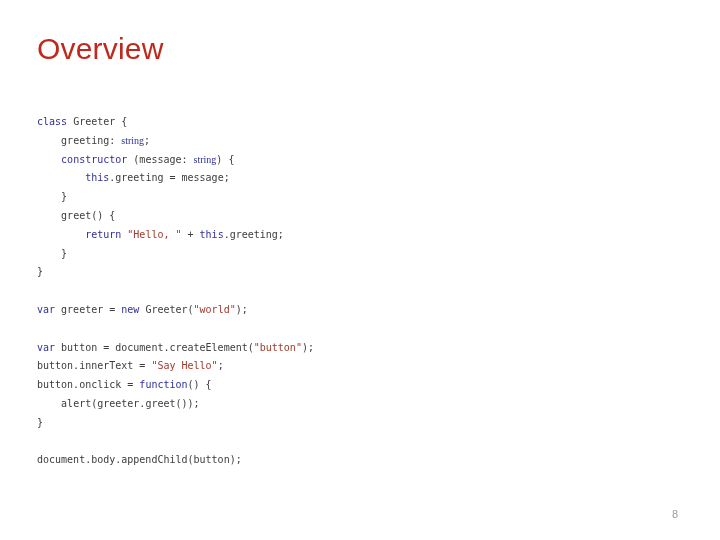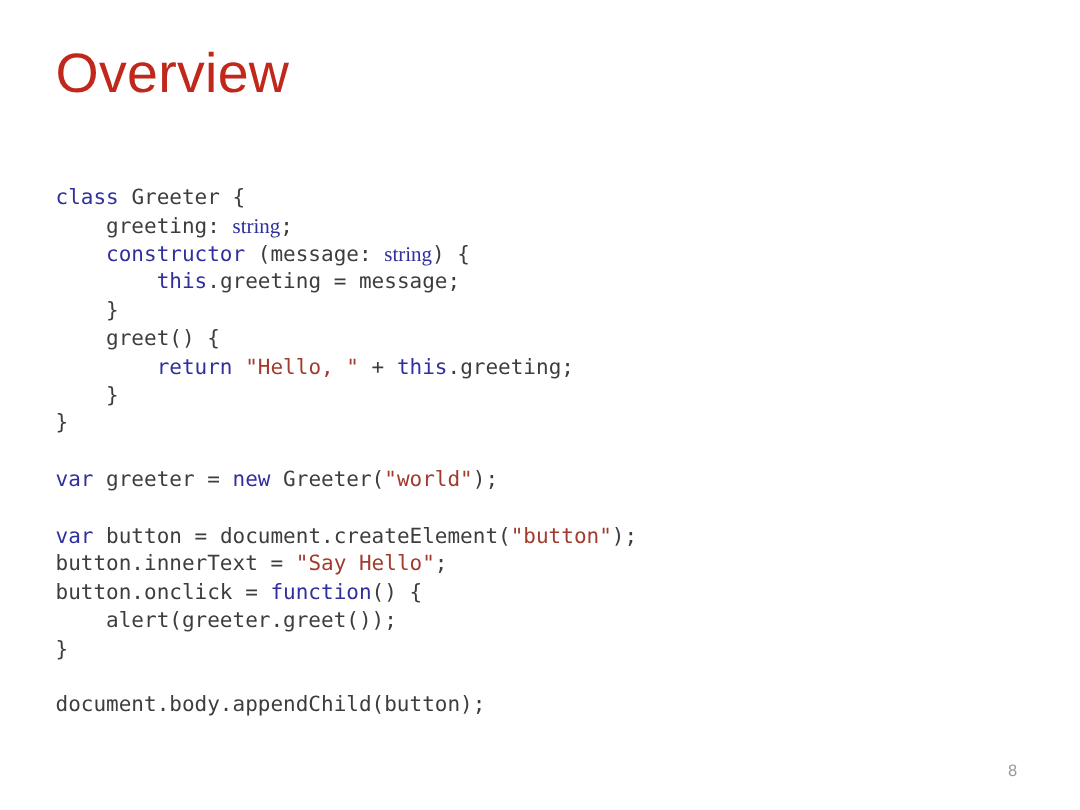--- a/index.html
+++ b/index.html
@@ -17,34 +17,34 @@
     position: relative;
     width: 720px;
     height: 540px;
     background: #ffffff;
   }
   #slide-title {
     position: absolute;
     left: 37px;
     top: 24px;
     font-family: "Liberation Sans", sans-serif;
-    font-size: 37px;
+    font-size: 30px;
     font-weight: 400;
     color: #C0281C;
     letter-spacing: 0.2px;
     line-height: 50px;
     white-space: nowrap;
   }
   #code-block {
     position: absolute;
     left: 37px;
-    top: 123px;
+    top: 113px;
     width: 650px;
     font-family: "DejaVu Sans Mono", "Liberation Mono", monospace;
-    font-size: 14px;
+    font-size: 10px;
     line-height: 18.8px;
     color: #3d3d3d;
     white-space: pre;
   }
   .code-line {
     white-space: pre;
     height: 18.8px;
     font-family: "DejaVu Sans Mono", "Liberation Mono", monospace;
   }
   .code-line.blank {

